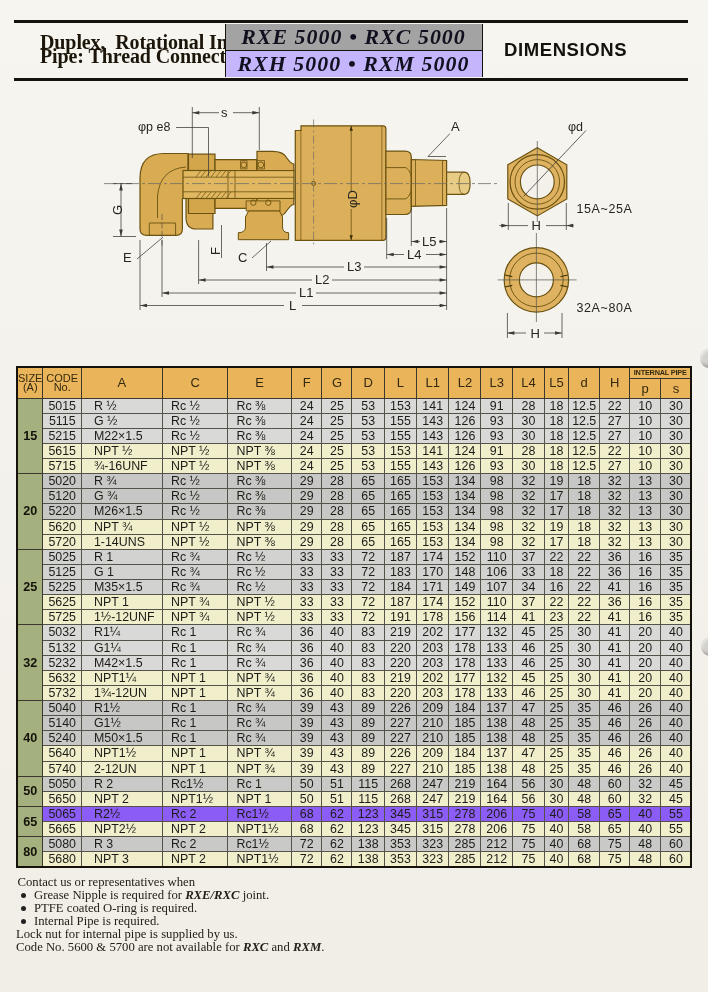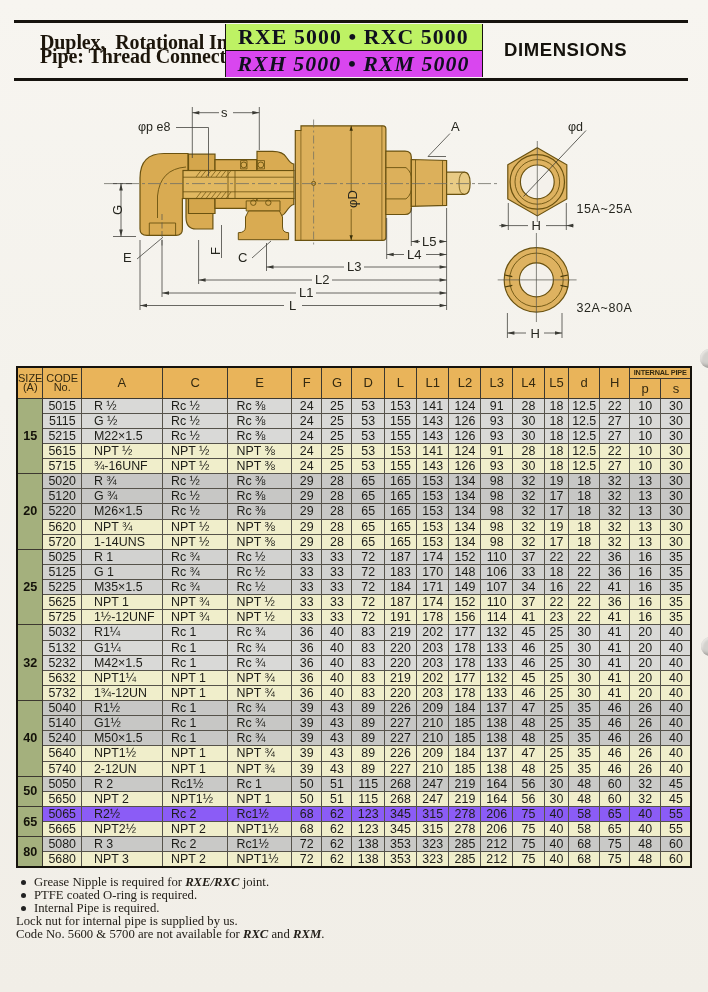--- a/index.html
+++ b/index.html
@@ -25,23 +25,23 @@
   #tbl .gd{background:#c7c7c5;} #tbl .gd2{background:#c9c9c7;} #tbl .gy{background:#f0eecb;}
   #tbl .gs{border-top:1.5px solid #26241e;}
 </style>
 </head>
 <body>
 
 <div class="abs" style="left:14px;top:20px;width:674px;height:3.4px;background:#16130e;"></div>
 
 <div class="abs" style="left:40px;top:35px;font-family:'Liberation Serif',serif;font-weight:bold;font-size:20px;line-height:14px;color:#1c150a;letter-spacing:-0.1px;">Duplex,&nbsp; Rotational Internal<br>Pipe: Thread Connection</div>
 
-<div class="abs" style="left:224.5px;top:23.5px;width:256px;height:33px;background:#bef264;border-left:1.6px solid #16130e;border-right:1.6px solid #16130e;text-align:center;font-family:'Liberation Serif',serif;font-weight:bold;font-size:21.8px;letter-spacing:1.1px;color:#10101e;line-height:26.8px;">RXE 5000 • RXC 5000</div>
-
-<div class="abs" style="left:224.5px;top:49.8px;width:256px;height:26.6px;background:#d946ef;border-left:1.6px solid #16130e;border-right:1.6px solid #16130e;border-top:1.4px solid #16130e;text-align:center;font-family:'Liberation Serif',serif;font-style:italic;font-weight:bold;font-size:21.8px;letter-spacing:1.1px;color:#10101e;line-height:26.4px;">RXH 5000 • RXM 5000</div>
+<div class="abs" style="left:224.5px;top:23.5px;width:256px;height:33px;background:#a3a3a3;border-left:1.6px solid #16130e;border-right:1.6px solid #16130e;text-align:center;font-family:'Liberation Serif',serif;font-style:italic;font-weight:bold;font-size:21.8px;letter-spacing:1.1px;color:#10101e;line-height:26.8px;">RXE 5000 • RXC 5000</div>
+
+<div class="abs" style="left:224.5px;top:49.8px;width:256px;height:26.6px;background:#c4b5fd;border-left:1.6px solid #16130e;border-right:1.6px solid #16130e;border-top:1.4px solid #16130e;text-align:center;font-family:'Liberation Serif',serif;font-style:italic;font-weight:bold;font-size:21.8px;letter-spacing:1.1px;color:#10101e;line-height:26.4px;">RXH 5000 • RXM 5000</div>
 
 <div class="abs" style="left:504px;top:39px;font-size:18.5px;font-weight:bold;color:#15120c;letter-spacing:0.6px;">DIMENSIONS</div>
 
 <div class="abs" style="left:14px;top:77.6px;width:674px;height:3.4px;background:#16130e;"></div>
 
 <svg class="abs" style="left:0;top:95px;" width="708" height="270" viewBox="0 95 708 270">
   <g fill="none" stroke="#6a5210" stroke-width="1.2">
 
     <path d="M164,153.5 Q140,153.5 140,178 L140,229 Q140,235.4 147,235.4 L176,235.4 Q182.4,235.4 182.4,229 L182.4,198.5 L188,198.5 L188,153.5 Z" fill="#d9ab52"></path>
     <path d="M186,167 Q160,169 157.5,196 L157.5,218" stroke-width="0.9"></path>
@@ -853,20 +853,21 @@
 <td class="c gy">75</td>
 <td class="c gy">48</td>
 <td class="c gy">60</td>
 </tr>
 </tbody>
     </table>
 </div>
 
 <div class="abs" style="left:16px;top:876px;font-family:'Liberation Serif',serif;font-size:12.7px;line-height:13.05px;color:#24201a;">
 
+<div style="padding-left:1.5px;">Contact us or representatives when</div>
 
 <div><span style="display:inline-block;width:5px;height:5px;border-radius:50%;background:#222;margin:0 8px 1.5px 5px;"></span>Grease Nipple is required for <b><i>RXE/RXC</i></b> joint.</div>
 
 <div><span style="display:inline-block;width:5px;height:5px;border-radius:50%;background:#222;margin:0 8px 1.5px 5px;"></span>PTFE coated O-ring is required.</div>
 
 <div><span style="display:inline-block;width:5px;height:5px;border-radius:50%;background:#222;margin:0 8px 1.5px 5px;"></span>Internal Pipe is required.</div>
 
 <div>Lock nut for internal pipe is supplied by us.</div>
 
 <div>Code No. 5600 &amp; 5700 are not available for <b><i>RXC</i></b> and <b><i>RXM</i></b>.</div>

